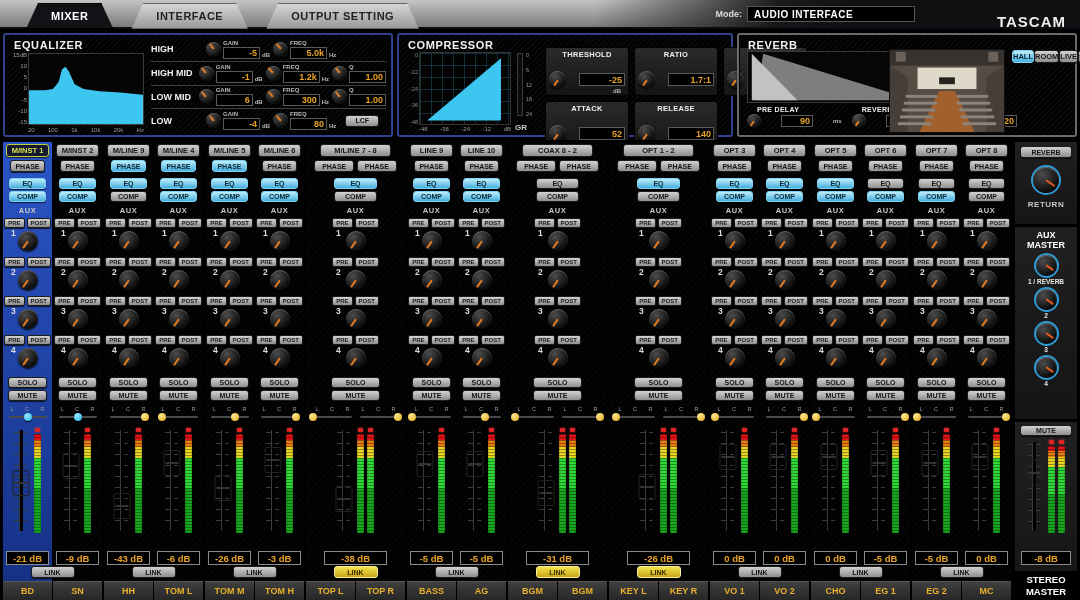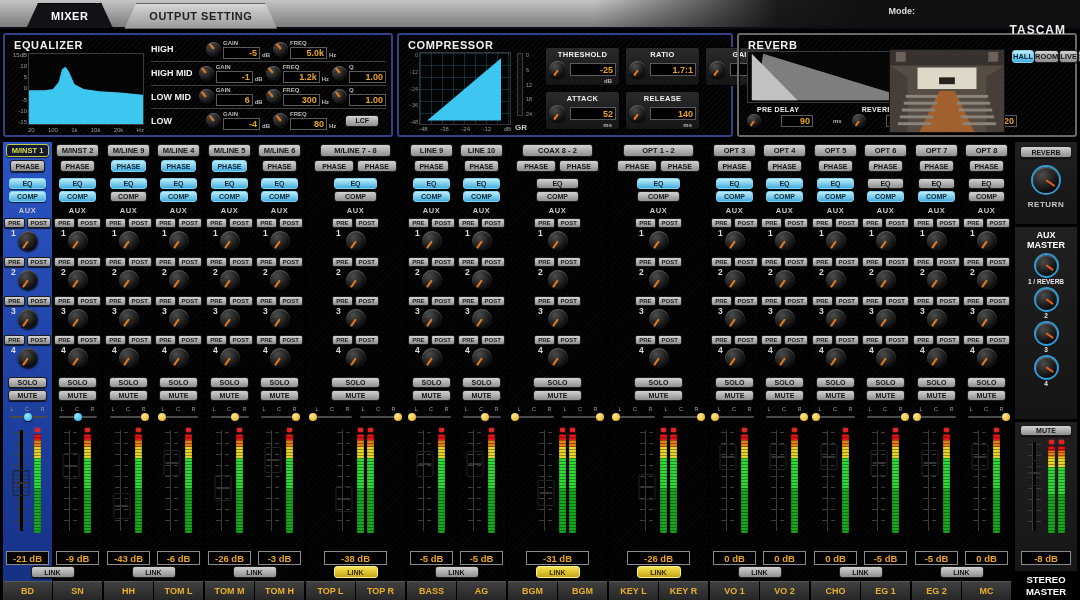--- a/index.html
+++ b/index.html
@@ -6,32 +6,32 @@
   body{width:1080px;height:600px;position:relative;overflow:hidden;
        font-family:"Liberation Sans",sans-serif;-webkit-font-smoothing:antialiased;}
   *{box-sizing:border-box;}
 
   
   .topbar{position:absolute;left:0;top:0;width:1080px;height:29px;
     background:linear-gradient(#c4c4c4,#7c7c7c);
     border-bottom:2px solid #0c0c14;}
   .topbar::after{content:"";position:absolute;inset:0;
     background:linear-gradient(to right,transparent 55%,rgba(10,10,12,.9) 72%,#101012 80%);}
-  .tabs{position:absolute;left:26px;top:3px;display:flex;gap:11px;z-index:2;}
+  .tabs{position:absolute;left:26px;top:3px;display:flex;gap:18px;z-index:2;}
   .tab{height:26px;padding:0 24px;display:flex;align-items:center;justify-content:center;
     font-size:11px;font-weight:bold;color:#222;letter-spacing:.5px;
     background:linear-gradient(#d6d6d6,#9a9a9a);
     clip-path:polygon(12px 0,calc(100% - 12px) 0,100% 100%,0 100%);
     border:1px solid #666;}
   .tab.active{background:#121216;color:#fff;border-color:#000;}
   .modebar{position:absolute;right:165px;top:6px;display:flex;align-items:center;gap:5px;z-index:2;}
   .modelabel{font-size:9px;color:#ddd;font-weight:bold;}
   .modebox{width:168px;height:16px;background:#000;border:1px solid #555;color:#fff;
     font-size:10px;font-weight:bold;display:flex;align-items:center;padding-left:6px;letter-spacing:.5px;}
-  .brand{position:absolute;right:14px;top:23px;z-index:2;color:#ececec;font-size:12px;
+  .brand{position:absolute;right:14px;top:13px;z-index:2;color:#ececec;font-size:15px;
     font-weight:bold;letter-spacing:1px;}
 
   
   .panels{position:absolute;left:0;top:33px;width:1080px;height:104px;display:flex;gap:4px;padding:0 3px;}
   .panel{position:relative;height:104px;border-radius:3px;
     background:linear-gradient(#262626,#181818);
     background-image:repeating-linear-gradient(135deg,rgba(255,255,255,.03) 0 2px,transparent 2px 4px);}
   .panel.bluebrd{border:2px solid #31418c;box-shadow:inset 0 0 0 1px #000;}
   .panel.graybrd{border:2px solid #6a6a6a;box-shadow:inset 0 0 0 1px #000;}
   .ptitle{position:absolute;left:9px;top:4px;font-size:11px;font-weight:bold;color:#f2f2f2;letter-spacing:.6px;}
@@ -71,21 +71,21 @@
   .grwrap{position:absolute;left:116px;top:17px;width:26px;height:82px;}
   .grbar{position:absolute;left:2px;top:1px;width:6px;bottom:18px;background:#0d0d0d;border:1px solid #3a3a3a;}
   .grscale{position:absolute;left:11px;top:0;bottom:17px;display:flex;flex-direction:column;
     justify-content:space-between;font-size:5.5px;color:#999;}
   .grlabel{position:absolute;left:0;bottom:2px;font-size:8px;color:#c8c8c8;font-weight:bold;}
   .cparams{position:absolute;left:146px;top:12px;right:6px;bottom:6px;display:grid;
     grid-template-columns:repeat(3,1fr);grid-auto-rows:1fr;gap:5px;}
   .cparam{background:linear-gradient(#2a2a2a,#151515);border:1px solid #000;border-radius:3px;
     padding:2px 3px 1px;display:flex;flex-direction:column;}
   .clab{font-size:7.5px;font-weight:bold;color:#f0f0f0;text-align:center;letter-spacing:.3px;}
-  .crow{display:flex;align-items:center;justify-content:center;gap:4px;margin-top:2px;}
+  .crow{display:flex;align-items:center;justify-content:center;gap:13px;margin-top:12px;}
   .cunit{font-size:6px;color:#b8b8b8;font-weight:bold;text-align:right;padding-right:4px;}
 
   
   .rpanel{flex:1;}
   .rgraph{position:absolute;left:8px;top:16px;width:192px;height:52px;background:#060606;border:1px solid #3a3a3a;}
   .rgraph svg{width:100%;height:100%;display:block;}
   .rparams{position:absolute;left:8px;top:71px;width:200px;height:28px;display:flex;gap:10px;}
   .rparam{display:flex;flex-direction:column;}
   .rlab{font-size:7px;font-weight:bold;color:#ececec;margin-left:10px;letter-spacing:.3px;}
   .rrow{display:flex;align-items:center;gap:20px;margin-top:1px;}
@@ -202,24 +202,26 @@
   .mp3 .db{width:80%;}
   .mslabel{margin-top:6px;width:100%;flex:1;background:#000;color:#fff;font-size:9.5px;font-weight:bold;
     display:flex;align-items:center;justify-content:center;text-align:center;line-height:1.2;white-space:pre-line;}
 </style>
 </head>
 <body>
 
 <div class="topbar">
   <div class="tabs">
     <div class="tab active">MIXER</div>
+    <div class="tab">INTERFACE</div>
     <div class="tab">OUTPUT SETTING</div>
   </div>
   <div class="modebar">
     <span class="modelabel">Mode:</span>
+    <div class="modebox">AUDIO INTERFACE</div>
   </div>
   <div class="brand">TASCAM</div>
 </div>
 
 <div class="panels">
 
   <div class="panel bluebrd eqpanel">
     <div class="ptitle">EQUALIZER</div>
     <div class="eqgraph">
       <div class="eqy" id="eqy">

